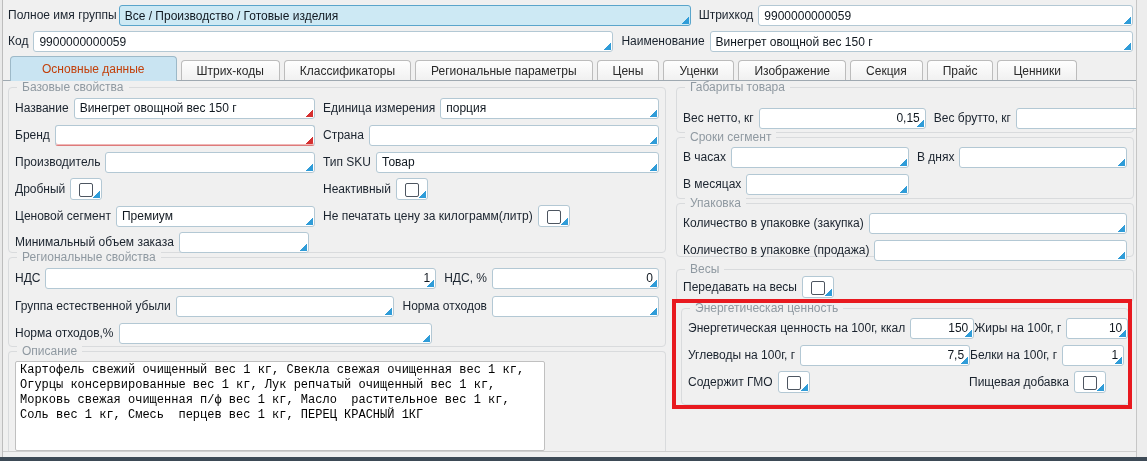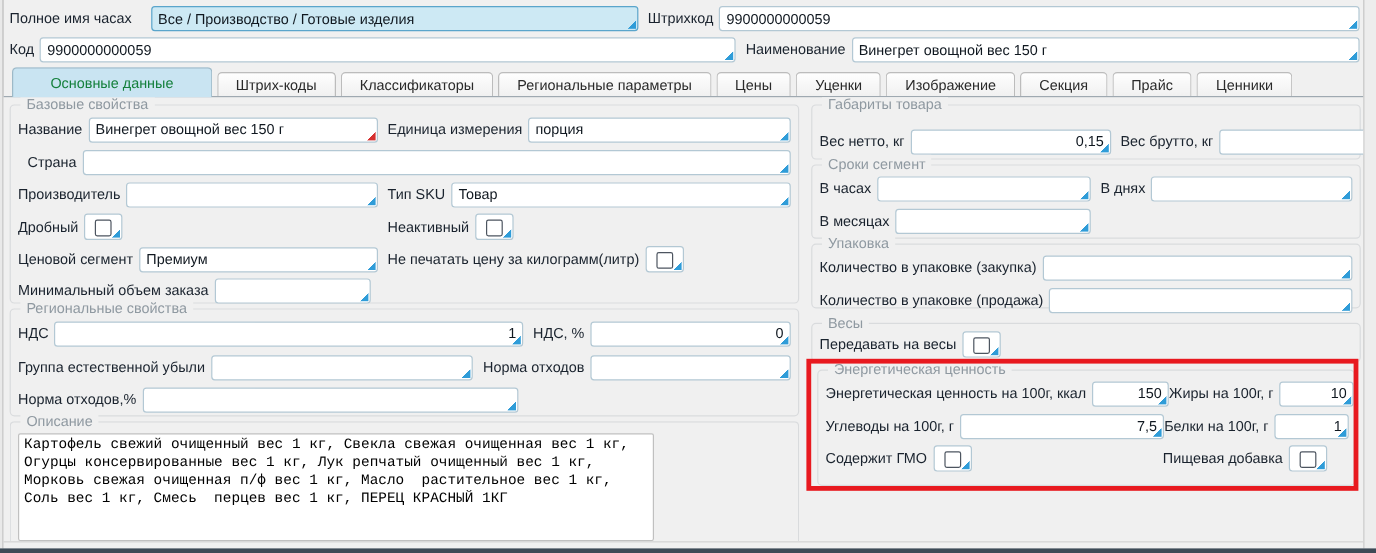--- a/index.html
+++ b/index.html
@@ -92,21 +92,21 @@
     border-radius: 4px 4px 0 0;
     color: #2a2a2a;
     white-space: nowrap;
     cursor: default;
   }
   .tab.active {
     height: 25px; line-height: 24px;
     padding: 0 31px;
     background: #c9e4f2;
     border-color: #9db9c8;
-    color: #15803d;
+    color: #c2410c;
     position: relative; z-index: 2;
   }
 
   
   .panel {
     position: absolute; left: 3px; right: 11px; top: 80px; bottom: 10px;
     background: #f0f0f0;
     border-top: 1px solid #9fa9b1;
     overflow: hidden;
     z-index: 1;
@@ -153,22 +153,22 @@
 </style>
 </head>
 <body>
 
 <div class="left-edge"></div>
 <div class="right-strip"></div>
 <div class="status-strip"></div>
 <div class="bottom-bar"></div>
 
 <div class="hdr-row" style="left:8px; top:5px; right:14px;">
-  <span class="lbl">Полное имя часах</span>
-  <input class="inp focused" style="margin-left: 16px; width: 406px;" value="Все / Производство / Готовые изделия">
+  <span class="lbl">Полное имя группы</span>
+  <input class="inp focused" style="margin-left: 2px; width: 572px;" value="Все / Производство / Готовые изделия">
   <span class="lbl" style="margin-left:8px;">Штрихкод</span>
   <input class="inp grow" style="margin-left: 5px;" value="9900000000059">
 </div>
 
 <div class="hdr-row" style="left:8px; top:31px; right:14px;">
   <span class="lbl">Код</span>
   <input class="inp" style="margin-left: 5px; width: 580px;" value="9900000000059">
   <span class="lbl" style="margin-left:8px;">Наименование</span>
   <input class="inp grow" style="margin-left: 5px;" value="Винегрет овощной вес 150 г">
 </div>
@@ -196,20 +196,24 @@
         <span class="lbl">Название</span>
         <input class="inp req grow" value="Винегрет овощной вес 150 г" style="">
       </div>
       <div class="c2">
         <span class="lbl">Единица измерения</span>
         <input class="inp grow" value="порция" style="">
       </div>
     </div>
 
     <div class="r" style="top:36px;">
+      <div class="c1" style="width:300px;">
+        <span class="lbl">Бренд</span>
+        <input class="inp req red-underline grow" value="" style="">
+      </div>
       <div class="c2">
         <span class="lbl">Страна</span>
         <input class="inp grow" value="" style="">
       </div>
     </div>
 
     <div class="r" style="top:63px;">
       <div class="c1" style="width:300px;">
         <span class="lbl">Производитель</span>
         <input class="inp grow" value="" style="">

